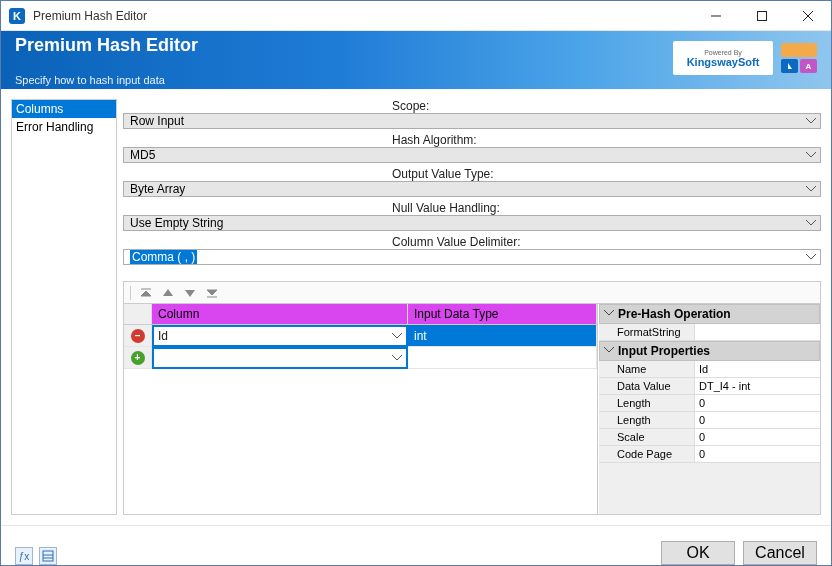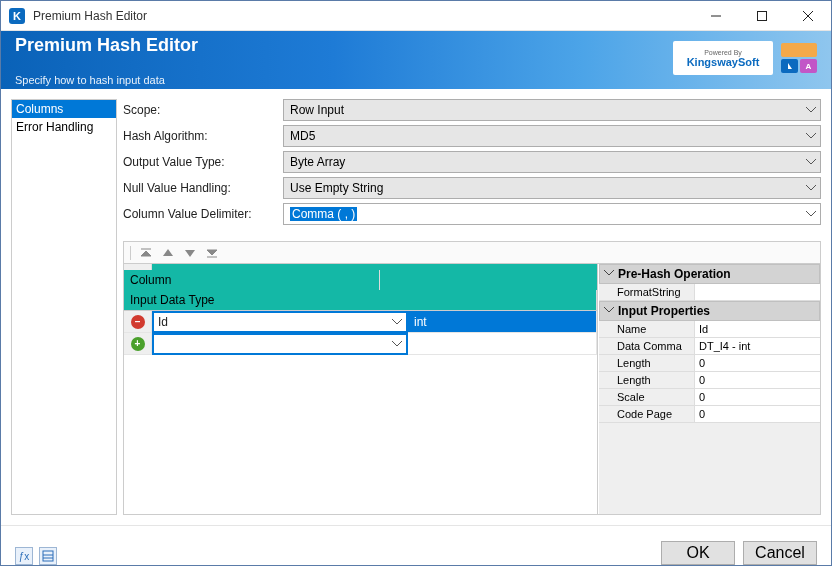--- a/index.html
+++ b/index.html
@@ -30,40 +30,40 @@
 
 .body { flex: 1; display: flex; padding: 10px; gap: 6px; }
 
 
 .sidebar { width: 106px; border: 1px solid #ccc; background: #fff; }
 .sidebar .item { padding: 2px 4px; font-size: 12px; }
 .sidebar .item.sel { background: #0078d7; color: #fff; }
 
 
 .main { flex: 1; display: flex; flex-direction: column; gap: 4px; }
-.form-row { display: flex; align-items: center; }
+.form-row { display: flex; align-items: center; flex-direction: column; }
 .form-row .lbl { width: 160px; font-size: 12px; color: #222; }
 .form-row .ctl { flex: 1; }
 .select, .textin { width: 100%; height: 22px; border: 1px solid #adadad; background: #e6e6e6; display: flex; align-items: center; padding: 0 6px; font-size: 12px; position: relative; }
 .textin { background: #fff; }
 .select .arrow { position: absolute; right: 4px; top: 50%; transform: translateY(-50%); }
 .select.hl { background: #fff; }
 .select.hl .val { background: #0078d7; color: #fff; padding: 0 2px; }
 
 
 .gridarea { margin-top: 12px; flex: 1; display: flex; flex-direction: column; }
 .gridtoolbar { height: 22px; border: 1px solid #ccc; border-bottom: none; display: flex; align-items: center; padding: 0 4px; gap: 4px; background: #fafafa; }
 .gridtoolbar .tbtn { width: 18px; height: 16px; display: flex; align-items: center; justify-content: center; }
 .gridtoolbar .sep { width: 1px; height: 14px; background: #ccc; margin: 0 2px; }
 .gridsplit { flex: 1; display: flex; border: 1px solid #ccc; }
 .gridleft { flex: 1; display: flex; flex-direction: column; border-right: 1px solid #ccc; }
 .gridright { width: 222px; display: flex; flex-direction: column; background: #efefef; font-size: 11px; border-left: 1px solid #fff; }
 
 
-.ghdr { display: flex; background: #14b8a6; border-bottom: 1px solid #ccc; flex-direction: column; }
+.ghdr { display: flex; background: #d946ef; border-bottom: 1px solid #ccc; }
 .ghdr .gcell { padding: 3px 6px; font-size: 12px; border-right: 1px solid #dcdcdc; }
 .ghdr .c0 { width: 28px; background: #efefef; }
 .ghdr .c1 { width: 256px; }
 .ghdr .c2 { flex: 1; }
 .grows { flex: 1; background: #fff; }
 .grow { display: flex; height: 22px; align-items: stretch; }
 .grow .gcell { border-right: 1px solid #e5e5e5; border-bottom: 1px solid #e5e5e5; display: flex; align-items: center; padding: 0 6px; font-size: 12px; }
 .grow .c0 { width: 28px; justify-content: center; background: #efefef; padding: 0; }
 .grow .c1 { width: 256px; }
 .grow .c2 { flex: 1; }
@@ -299,21 +299,21 @@
                     <path d="M0 2 L5 7 L10 2" fill="none" stroke="#444"></path>
                   </svg>
                 </span>
               <span>Input Properties</span>
             </div>
             <div class="proprow">
               <div class="pk">Name</div>
               <div class="pv">Id</div>
             </div>
             <div class="proprow">
-              <div class="pk">Data Comma</div>
+              <div class="pk">Data Value</div>
               <div class="pv">DT_I4 - int</div>
             </div>
             <div class="proprow">
               <div class="pk">Length</div>
               <div class="pv">0</div>
             </div>
             <div class="proprow">
               <div class="pk">Length</div>
               <div class="pv">0</div>
             </div>

